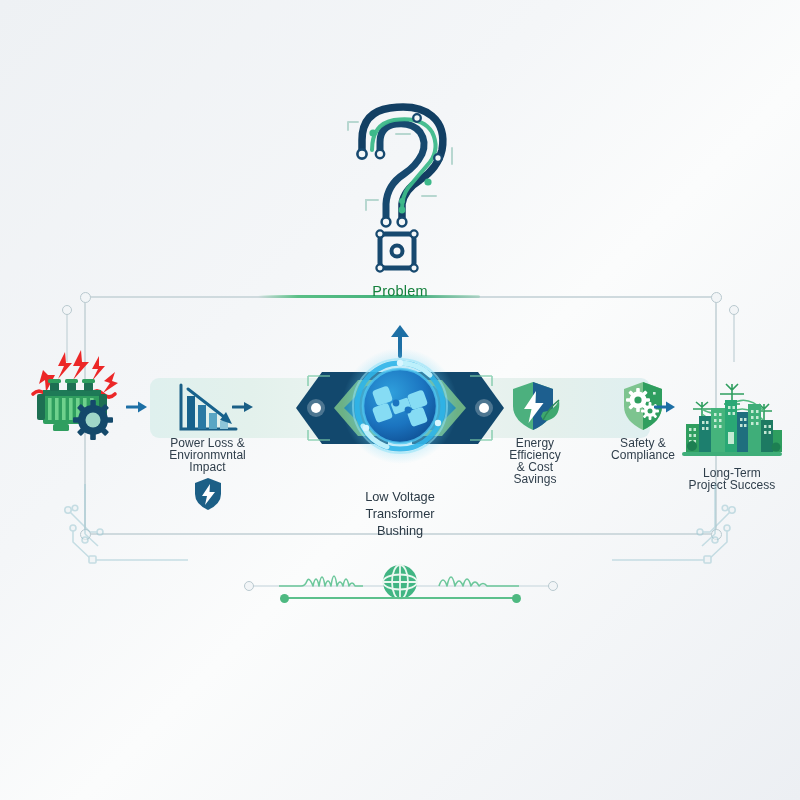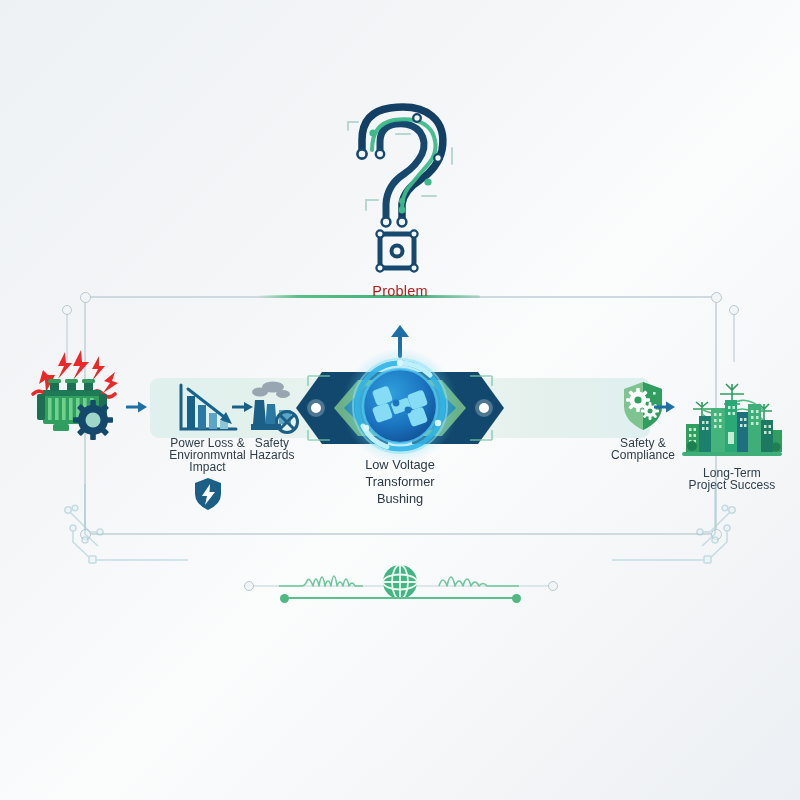--- a/index.html
+++ b/index.html
@@ -16,21 +16,21 @@
   .frame-v{width:1.5px;}
   .node{position:absolute;width:9px;height:9px;border-radius:50%;
         border:1.5px solid #b9c9cf;background:#f2f5f7;}
   .prob-bar{position:absolute;height:2.5px;border-radius:2px;
      background:linear-gradient(90deg,rgba(86,193,140,0) 0%,#59bf86 18%,#3fae79 70%,rgba(63,174,121,.25) 100%);}
 
   
   #qmark{position:absolute;left:332px;top:92px;width:140px;height:185px;}
 
   .label-problem{position:absolute;left:0;width:800px;top:283px;text-align:center;
-     font-size:14.5px;color:#b91c1c;letter-spacing:.2px;}
+     font-size:14.5px;color:#15803d;letter-spacing:.2px;}
 
   
   #uparrow{position:absolute;left:385px;top:322px;width:30px;height:36px;}
 
   
   #band{position:absolute;left:150px;top:378px;width:500px;height:60px;
         border-radius:9px;
         background:linear-gradient(90deg,#dff0ee 0%,#e3f1ec 20%,#eef5f3 50%,#e4f0ec 80%,#dfeff0 100%);}
   .chev{position:absolute;top:372px;}
 
@@ -225,37 +225,20 @@
     </svg>
   </div>
 
   <div class="inline-arrow" style="left:232px;top:398px;">
     <svg width="22" height="18" viewBox="0 0 22 18">
       <path d="M1 9 H15" stroke="#1a5f86" stroke-width="3" stroke-linecap="round"></path>
       <path d="M21 9 L12 4 V14 Z" fill="#1a5f86"></path>
     </svg>
   </div>
 
-  <div class="slot" style="left:240px;top:380px;width:64px;">
-    <svg class="slot-icon" width="58" height="54" viewBox="0 0 58 54">
-      <g fill="#8a99a6" opacity=".85">
-        <ellipse cx="30" cy="7" rx="11" ry="5.5"></ellipse>
-        <ellipse cx="17" cy="12" rx="8" ry="4.5"></ellipse>
-        <ellipse cx="40" cy="14" rx="7" ry="4"></ellipse>
-      </g>
-      <path d="M12 20 h9 l2 24 h-13 z" fill="#1c5f86"></path>
-      <path d="M24 24 h8 l1.5 20 h-11 z" fill="#2a79a3"></path>
-      <rect x="8" y="44" width="30" height="6" fill="#1c5f86"></rect>
-      <rect x="36" y="30" width="12" height="14" fill="#5aa6c4"></rect>
-      <circle cx="44" cy="42" r="10.5" fill="none" stroke="#1c5f86" stroke-width="3"></circle>
-      <path d="M37.5 35.5 L50.5 48.5 M50.5 35.5 L37.5 48.5" stroke="#1c5f86" stroke-width="3" stroke-linecap="round"></path>
-    </svg>
-    <div class="cap">Safety
-Hazards</div>
-  </div>
 
   <div id="center-emblem">
     <svg width="164" height="120" viewBox="0 0 164 120">
       <defs>
         <radialGradient id="glow" cx="50%" cy="50%" r="50%">
           <stop offset="55%" stop-color="#6fd4f5" stop-opacity=".55"></stop>
           <stop offset="100%" stop-color="#6fd4f5" stop-opacity="0"></stop>
         </radialGradient>
         <radialGradient id="disc" cx="38%" cy="32%" r="75%">
           <stop offset="0%" stop-color="#2f9fdc"></stop>
@@ -280,24 +263,35 @@
       </g>
       <circle cx="78" cy="55" r="3.4" fill="#1b74c0"></circle>
       <circle cx="90" cy="62" r="3.4" fill="#1b74c0"></circle>
 
       <circle cx="82" cy="15" r="3.2" fill="#d8f6ff"></circle>
       <circle cx="120" cy="75" r="3.2" fill="#d8f6ff"></circle>
       <circle cx="48" cy="80" r="3.2" fill="#d8f6ff"></circle>
     </svg>
   </div>
 
-  <div class="bigcap" style="top:456px;">Low Voltage
+  <div class="bigcap" style="top:488px;">Low Voltage
 Transformer
 Bushing</div>
 
+  <div class="slot" style="left:497px;top:380px;width:76px;">
+    <svg class="slot-icon" width="56" height="54" viewBox="0 0 56 54">
+      <path d="M26 2 L46 9 V26 Q46 41 26 50 Q6 41 6 26 V9 Z" fill="#4cb07e"></path>
+      <path d="M26 2 L46 9 V26 Q46 41 26 50 Z" fill="#1d5f8f"></path>
+      <path d="M29 11 L17 29 h7.5 l-3 14 15 -20 h-8 z" fill="#ffffff"></path>
+      <path d="M36 32 q12 -2 16 -12 q2 16 -10 20 q-6 2 -8 -4 z" fill="#3ea86f"></path>
+      <path d="M52 20 q-10 8 -16 20" stroke="#2f8a58" stroke-width="1.6" fill="none"></path>
+    </svg>
+    <div class="cap">Energy Efficiency
+&amp; Cost Savings</div>
+  </div>
 
   <div class="slot" style="left:608px;top:380px;width:70px;">
     <svg class="slot-icon" width="52" height="54" viewBox="0 0 52 54">
       <path d="M26 2 L45 9 V26 Q45 41 26 50 Q7 41 7 26 V9 Z" fill="#7dc48f"></path>
       <path d="M26 2 L45 9 V26 Q45 41 26 50 Z" fill="#2f9e5f"></path>
       <g fill="#ffffff">
         <g transform="translate(21,20)">
           <circle r="8.5" fill="#ffffff"></circle>
           <circle r="3.6" fill="#2f9e5f"></circle>
           <g>

